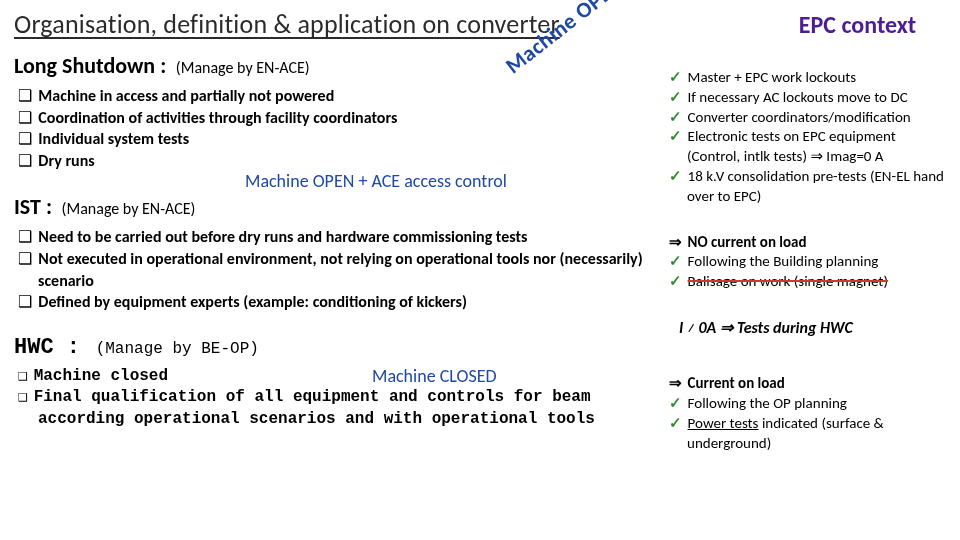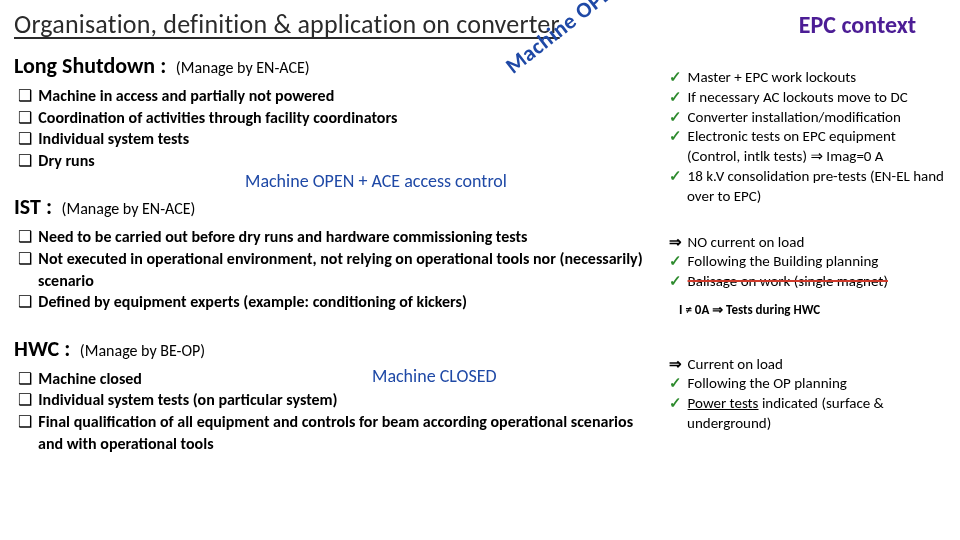--- a/index.html
+++ b/index.html
@@ -18,26 +18,26 @@
   .sq-list li { font-size: 16px; font-weight: 700; line-height: 1.35; padding-left: 20px; text-indent: -20px; }
   .sq-list li::before { content: "❑"; font-weight: 400; margin-right: 6px; }
   .sub-banner { font-size: 18px; color: #1f49a6; font-weight: 400; }
   .sub-banner-open { position: absolute; left: 245px; top: 170px; }
   .sub-banner-closed { position: absolute; left: 372px; top: 365px; }
   .diag { position: absolute; left: 500px; top: 58px; font-size: 22px; font-weight: 700; color: #1f49a6; transform: rotate(-38deg); transform-origin: left top; letter-spacing: 0.5px; }
   .ck-list { list-style: none; }
   .ck-list li { padding-left: 18px; text-indent: -18px; line-height: 1.32; }
   .ck-list li::before { content: "✓"; color: #2e8b2e; margin-right: 6px; font-weight: 700; }
   .imply::before { content: "⇒"; color: #000; font-weight: 700; margin-right: 6px; }
-  .imply { font-weight: 400; padding-left: 18px; text-indent: -18px; margin-top: 16px; }
+  .imply { font-weight: 700; padding-left: 18px; text-indent: -18px; margin-top: 16px; }
   .strike { text-decoration: line-through; text-decoration-color: #d03a2a; text-decoration-thickness: 2px; }
   .rblock { margin-top: 16px; }
   .rblock2 { margin-top: 26px; }
   .rblock3 { margin-top: 36px; }
-  .note { margin-top: 10px; font-weight: 700; font-size: 13px; margin-left: 10px; }
+  .note { margin-top: 26px; font-weight: 700; font-size: 16px; margin-left: 10px; font-style: italic; }
   .under { text-decoration: underline; margin-top: 44px; }
   .dbl-arrow { font-family: Arial, sans-serif; }
 </style>
 </head>
 <body>
 
 <div class="slide">
 
   <div class="titlebar">
     <div class="title-left">Organisation, definition &amp; application on converter</div>
@@ -64,38 +64,37 @@
       <div class="section" style="margin-top:22px;">
         <span class="sec-head">IST :</span>
         <span class="sec-mgr">(Manage by EN-ACE)</span>
         <ul class="sq-list">
           <li>Need to be carried out before dry runs and hardware commissioning tests</li>
           <li>Not executed in operational environment, not relying on operational tools nor (necessarily) scenario</li>
           <li>Defined by equipment experts (example: conditioning of kickers)</li>
         </ul>
       </div>
 
-      <div class="section" style="margin-top:22px;">
+      <div class="section" style="margin-top:22px;font-family:Liberation Mono, monospace;">
         <span class="sec-head">HWC :</span>
         <span class="sec-mgr">(Manage by BE-OP)</span>
         <ul class="sq-list">
           <li>Machine closed</li>
-          <li>Individual system tests (on particular system)</li>
           <li>Final qualification of all equipment and controls for beam according operational scenarios and with operational tools</li>
         </ul>
       </div>
 
     </div>
 
     <div class="right">
 
       <ul class="ck-list rblock">
         <li>Master + EPC work lockouts</li>
         <li>If necessary AC lockouts move to DC</li>
-        <li>Converter installation/modification</li>
+        <li>Converter coordinators/modification</li>
         <li>Electronic tests on EPC equipment (Control, intlk tests)  ⇒  Imag=0 A</li>
         <li>18 k.V consolidation pre-tests     (EN-EL hand over to EPC)</li>
       </ul>
 
       <div class="rblock2">
         <div class="imply">NO current on load</div>
         <ul class="ck-list">
           <li>Following the Building planning</li>
           <li><span class="strike">Balisage on work (single magnet)</span></li>
         </ul>

